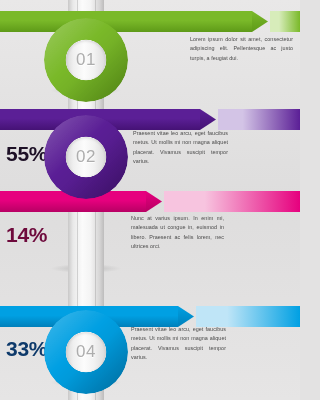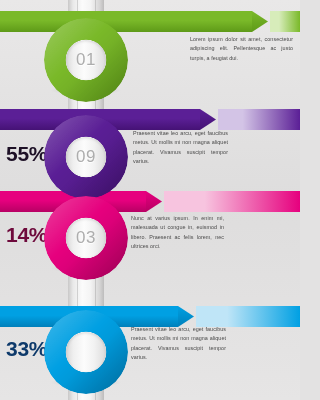--- a/index.html
+++ b/index.html
@@ -143,47 +143,42 @@
   <div class="row row-2">
     <div class="bar-solid" style="top: 12px; width: 200px; background: linear-gradient(rgb(91, 31, 150) 0%, rgb(91, 31, 150) 45%, rgb(69, 18, 117) 100%);"></div>
     <div class="bar-head" style="top: 12px; left: 200px; background: linear-gradient(rgb(91, 31, 150) 0%, rgb(69, 18, 117) 100%);"></div>
     <div class="bar-fade" style="top: 12px; left: 218px; width: 82px; background: linear-gradient(to right, rgb(211, 196, 230) 0%, rgb(211, 196, 230) 30%, rgb(91, 31, 150) 100%);"></div>
     <div class="ring-shadow"></div>
     <div class="pct" style="color: rgb(29, 16, 38);">55%</div>
     <div class="ring-wrap">
       <div class="ring" style="background: linear-gradient(135deg, rgb(91, 31, 150) 0%, rgb(91, 31, 150) 55%, rgb(69, 18, 117) 100%);"></div>
       <div class="ring-shade"></div>
       <div class="ring-hole"></div>
-      <div class="ring-num">09</div>
+      <div class="ring-num">02</div>
     </div>
     <div class="copy" style="left: 133px; top: 32px; width: 95px;">Praesent vitae leo arcu, eget faucibus metus. Ut mollis mi non magna aliquet placerat. Vivamus suscipit tempor varius.</div>
   </div>
 
   <div class="row row-3">
     <div class="bar-solid" style="top: 13px; width: 146px; background: linear-gradient(rgb(230, 0, 126) 0%, rgb(230, 0, 126) 45%, rgb(184, 0, 100) 100%);"></div>
     <div class="bar-head" style="top: 13px; left: 146px; background: linear-gradient(rgb(230, 0, 126) 0%, rgb(184, 0, 100) 100%);"></div>
     <div class="bar-fade" style="top: 13px; left: 164px; width: 136px; background: linear-gradient(to right, rgb(247, 196, 223) 0%, rgb(247, 196, 223) 30%, rgb(230, 0, 126) 100%);"></div>
     <div class="ring-shadow"></div>
     <div class="pct" style="color: rgb(110, 10, 60);">14%</div>
-    <div class="ring-wrap">
-      <div class="ring" style="background: linear-gradient(135deg, rgb(230, 0, 126) 0%, rgb(230, 0, 126) 55%, rgb(184, 0, 100) 100%);"></div>
-      <div class="ring-shade"></div>
-      <div class="ring-hole"></div>
-      <div class="ring-num">03</div>
-    </div>
     <div class="copy" style="left: 131px; top: 36px; width: 93px;">Nunc at varius ipsum. In enim mi, malesuada ut congue in, euismod in libero. Praesent ac felis lorem, nec ultrices orci.</div>
   </div>
 
   <div class="row row-4">
     <div class="bar-solid" style="top: 14px; width: 178px; background: linear-gradient(rgb(0, 160, 227) 0%, rgb(0, 160, 227) 45%, rgb(0, 128, 187) 100%);"></div>
     <div class="bar-head" style="top: 14px; left: 178px; background: linear-gradient(rgb(0, 160, 227) 0%, rgb(0, 128, 187) 100%);"></div>
     <div class="bar-fade" style="top: 14px; left: 196px; width: 104px; background: linear-gradient(to right, rgb(191, 229, 247) 0%, rgb(191, 229, 247) 30%, rgb(0, 160, 227) 100%);"></div>
     <div class="ring-shadow"></div>
     <div class="pct" style="color: rgb(14, 58, 107);">33%</div>
     <div class="ring-wrap">
       <div class="ring" style="background: linear-gradient(135deg, rgb(0, 160, 227) 0%, rgb(0, 160, 227) 55%, rgb(0, 128, 187) 100%);"></div>
       <div class="ring-shade"></div>
       <div class="ring-hole"></div>
+      <div class="ring-num">04</div>
     </div>
     <div class="copy" style="left: 131px; top: 33px; width: 95px;">Praesent vitae leo arcu, eget faucibus metus. Ut mollis mi non magna aliquet placerat. Vivamus suscipit tempor varius.</div>
   </div>
 
 </div>
 
 </body></html>

